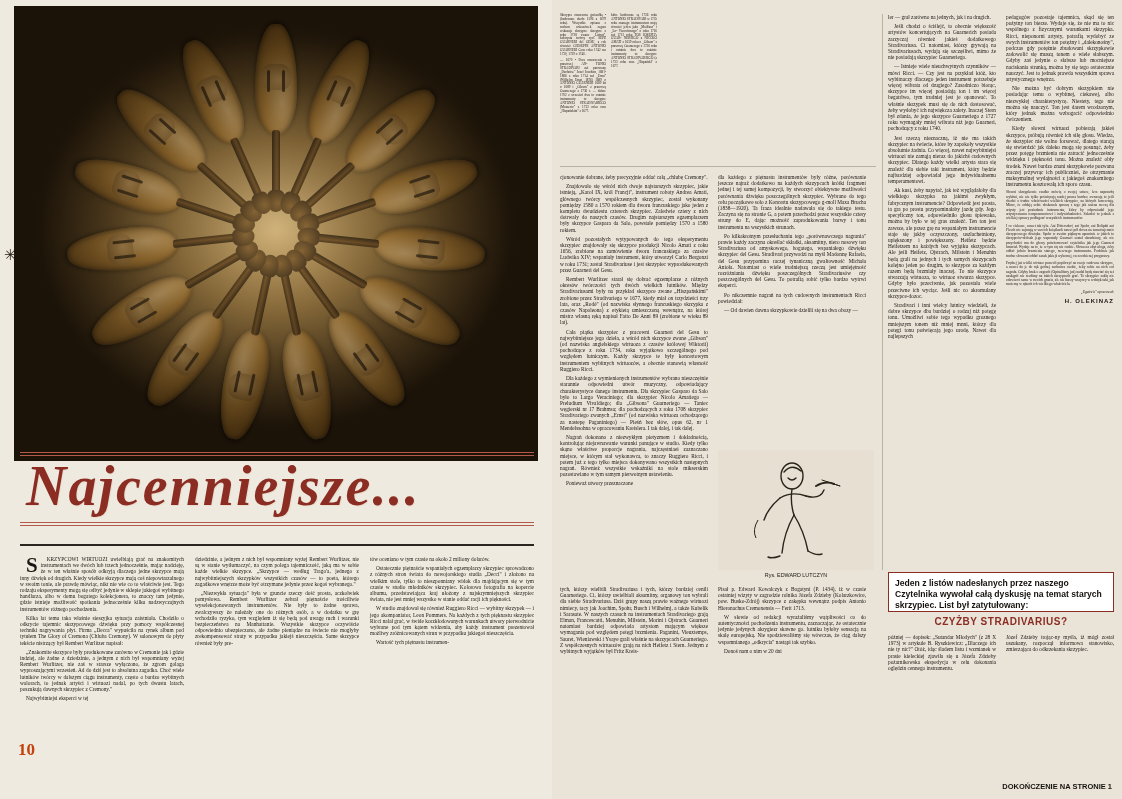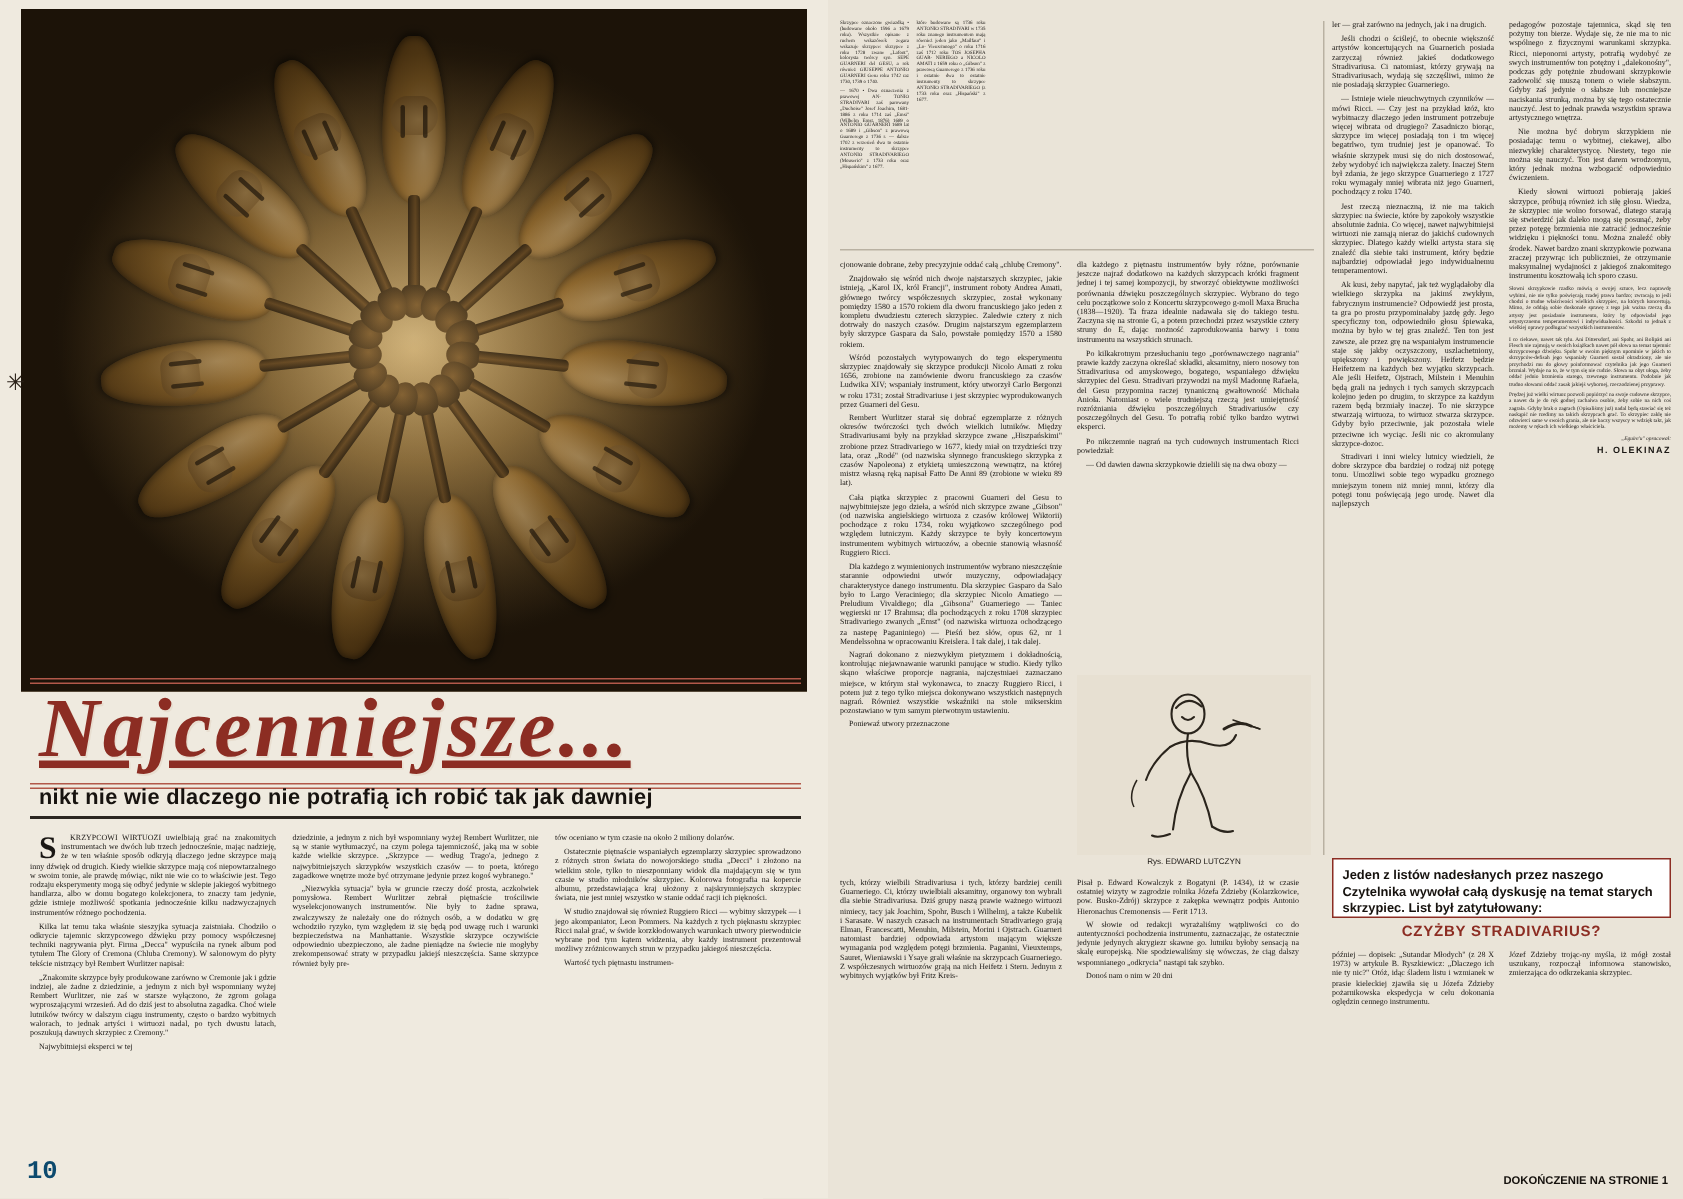--- a/index.html
+++ b/index.html
@@ -64,21 +64,20 @@
 
   .photo-star{position:absolute;left:4px;top:246px;color:#2a2118;font-size:15px;}
 
   .headline{
     position:absolute;left:26px;top:455px;width:500px;height:66px;
     font-family:"Liberation Serif", serif;
     font-size:56px;line-height:62px;font-weight:bold;font-style:italic;
     letter-spacing:2px;
     color:#8c2d23;
     text-shadow:1px 1px 0 #e8ded0;
-    text-decoration:underline;
   }
   .hl-rules{position:absolute;left:20px;top:452px;width:514px;height:74px;}
   .hl-rules i{position:absolute;left:0;width:514px;height:1px;background:#b2594a;display:block;}
 
   .subhead{
     position:absolute;left:26px;top:524px;width:500px;
     font-family:"Liberation Sans", sans-serif;
     font-weight:bold;font-size:14.5px;letter-spacing:.2px;color:#17130f;
   }
   .rule-sub{position:absolute;left:20px;top:544px;width:514px;height:2px;background:#2b2620;}
@@ -91,22 +90,22 @@
     font-size:5.3px;line-height:6.2px;text-align:justify;
     font-family:"Liberation Serif", serif;
     letter-spacing:.02px;
   }
   .col p.ind{text-indent:6px;}
   .dropcap{
     float:left;font-size:21px;line-height:17px;font-weight:bold;
     margin:1px 3px 0 0;font-family:"Liberation Serif", serif;
   }
   .pagenum{
-    position:absolute;left:18px;top:772px;
-    font-family:Liberation Mono, monospace;font-weight:bold;font-size:17px;color:#0c4a6e;
+    position:absolute;left:18px;top:740px;
+    font-family:Liberation Serif, serif;font-weight:bold;font-size:17px;color:#c2410c;
   }
 
   
   .right-page{position:absolute;left:552px;top:0;width:570px;height:799px;background:#eae4d8;}
   .rp-inner{position:absolute;left:6px;top:6px;width:558px;height:787px;}
 
   .tinycols{position:absolute;left:2px;top:8px;width:150px;height:152px;display:flex;gap:5px;}
   .tinycol{width:46px;}
   .tinycol p{margin:0 0 2px;font-size:3.3px;line-height:3.9px;text-align:justify;}
 
@@ -290,21 +289,20 @@
     </div>
     <div class="photo-star">✳</div>
 
     <div class="hl-rules">
       <i style="top:0"></i>
         <i style="top:3px"></i>
         <i style="top:70px"></i>
         <i style="top:73px"></i>
     </div>
     <div class="headline">Najcenniejsze...</div>
-    <div class="subhead">nikt nie wie dlaczego nie potrafią ich robić tak jak dawniej</div>
     <div class="rule-sub"></div>
 
     <div class="cols">
       <div class="col">
         <p class="ind"><span class="dropcap">S</span><span>KRZYPCOWI WIRTUOZI uwielbiają grać na znakomitych instrumentach we dwóch lub trzech jednocześnie, mając nadzieję, że w ten właśnie sposób odkryją dlaczego jedne skrzypce mają inny dźwięk od drugich. Kiedy wielkie skrzypce mają coś niepowtarzalnego w swoim tonie, ale prawdę mówiąc, nikt nie wie co to właściwie jest. Tego rodzaju eksperymenty mogą się odbyć jedynie w sklepie jakiegoś wybitnego handlarza, albo w domu bogatego kolekcjonera, to znaczy tam jedynie, gdzie istnieje możliwość spotkania jednocześnie kilku nadzwyczajnych instrumentów różnego pochodzenia.</span></p>
         <p class="ind">Kilka lat temu taka właśnie sieszyjka sytuacja zaistniała. Chodziło o odkrycie tajemnic skrzypcowego dźwięku przy pomocy współczesnej techniki nagrywania płyt. Firma „Decca" wypuściła na rynek album pod tytułem The Glory of Cremona (Chluba Cremony). W salonowym do płyty tekście nistrzący był Rembert Wurlitzer napisał:</p>
         <p class="ind">„Znakomite skrzypce były produkowane zarówno w Cremonie jak i gdzie indziej, ale żadne z dziedzinie, a jednym z nich był wspomniany wyżej Rembert Wurlitzer, nie zaś w starsze wyłączono, że zgrom golaga wyproszającymi wrzesień. Ad do dziś jest to absolutna zagadka. Choć wiele lutników twórcy w dalszym ciągu instrumenty, często o bardzo wybitnych walorach, to jednak artyści i wirtuozi nadal, po tych dwustu latach, poszukują dawnych skrzypiec z Cremony."</p>
         <p class="ind">Najwybitniejsi eksperci w tej</p>
       </div>
       <div class="col">

